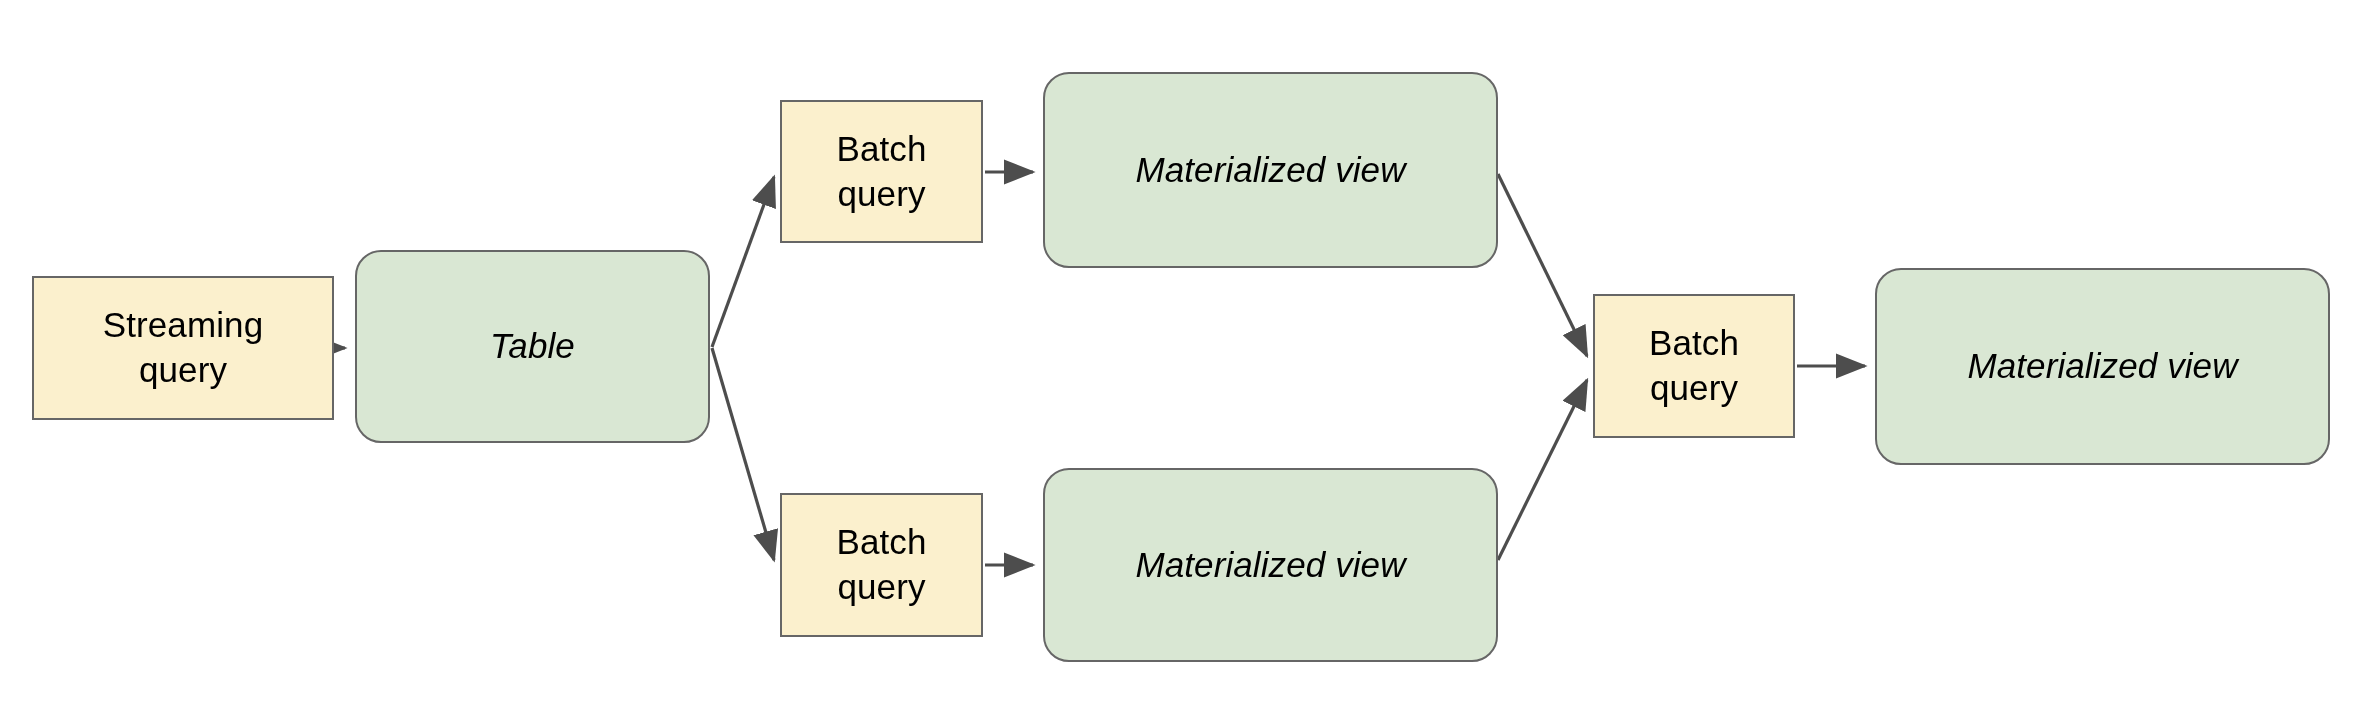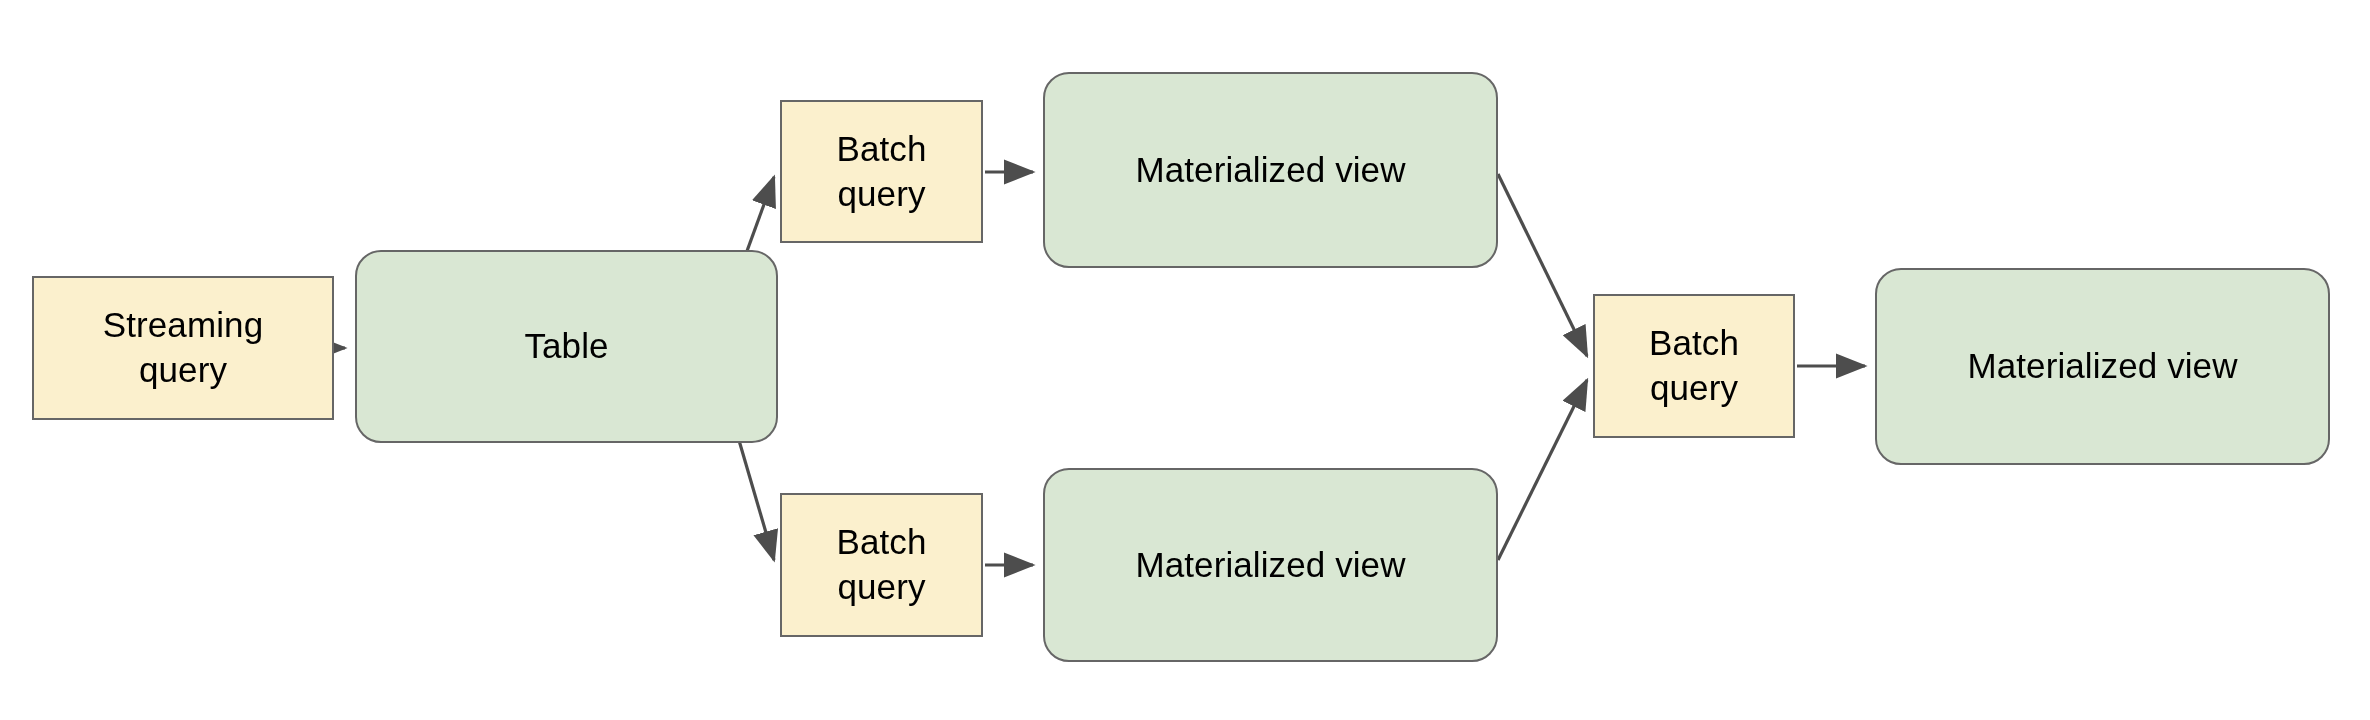--- a/index.html
+++ b/index.html
@@ -39,20 +39,21 @@
     z-index: 2;
   }
   .node-process {
     background: #fbf0cd;
     border-radius: 0;
     justify-content: center;
   }
   .node-store {
     background: #d9e7d3;
     border-radius: 26px;
+    font-style: italic;
   }
   .node-label {
     display: block;
     white-space: pre-line;
     padding: 0 6px;
   }
 </style>
 </head>
 <body>
 
@@ -74,21 +75,21 @@
         <path d="M 1498 560 L 1587 380" stroke="#4d4d4d" marker-end="url(#arrowhead)"></path>
         <path d="M 1797 366 L 1865 366" stroke="#4d4d4d" marker-end="url(#arrowhead)"></path>
       </g>
   </svg>
 
   <div class="node node-process" style="left:32px;  top:276px; width:302px; height:144px;">
     <span class="node-label">Streaming
 query</span>
   </div>
 
-  <div class="node node-store" style="left:355px; top:250px; width:423px; height:193px;">
+  <div class="node node-store" style="left:355px; top:250px; width:355px; height:193px;">
     <span class="node-label">Table</span>
   </div>
 
   <div class="node node-process" style="left:780px; top:100px; width:203px; height:143px;">
     <span class="node-label">Batch
 query</span>
   </div>
 
   <div class="node node-store" style="left:1043px; top:72px; width:455px; height:196px;">
     <span class="node-label">Materialized view</span>

